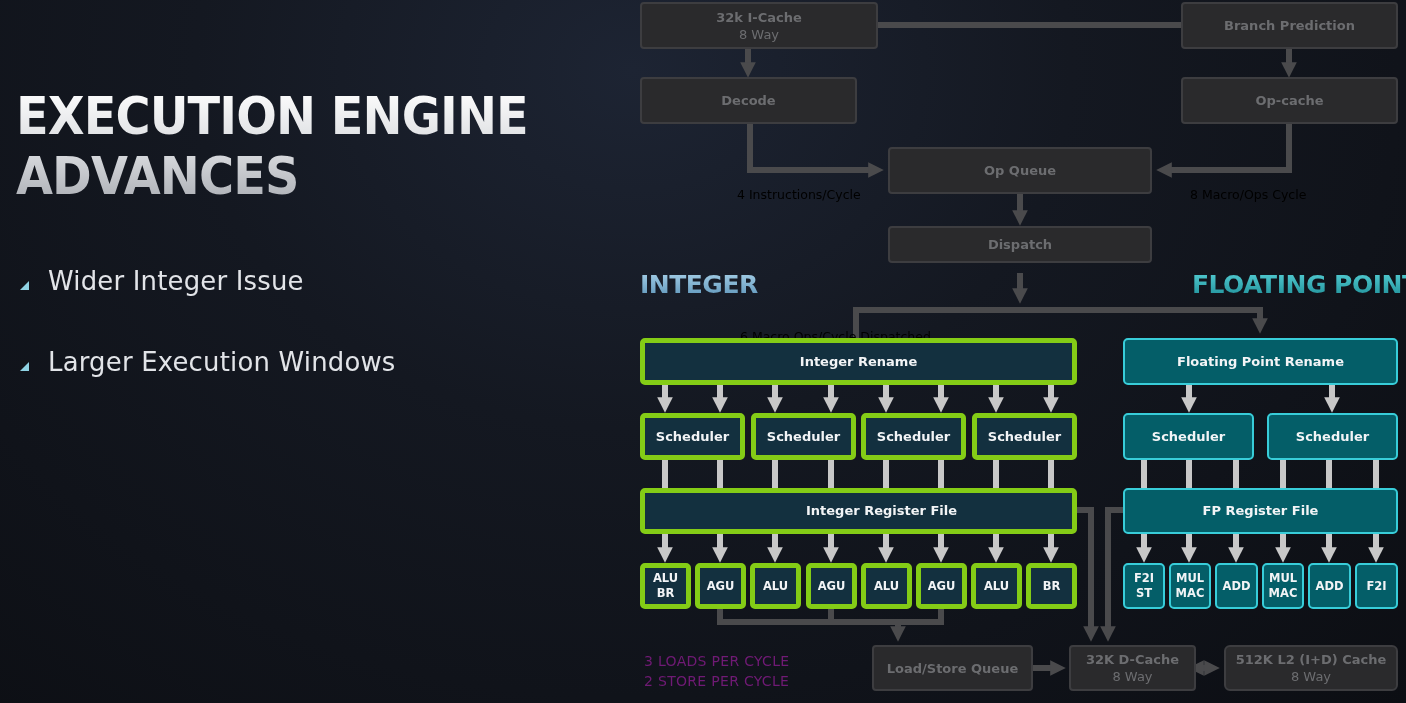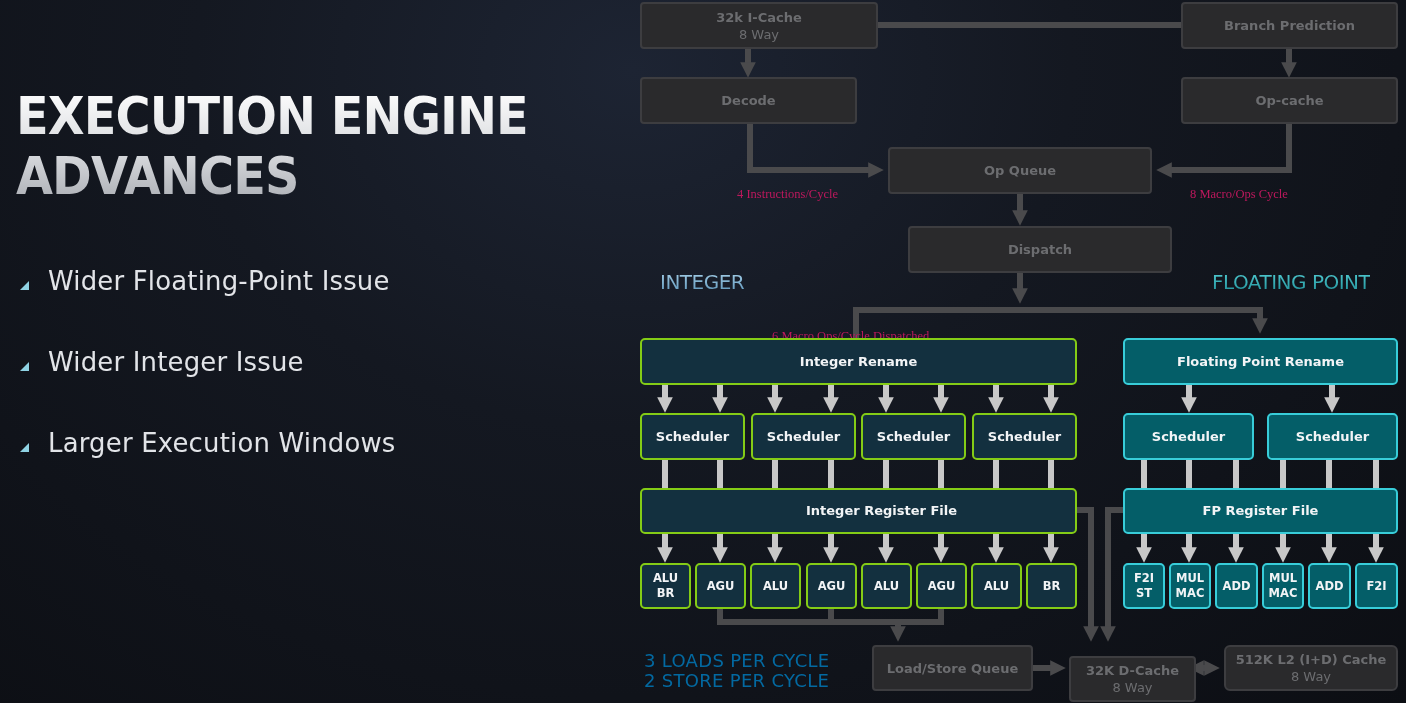--- a/index.html
+++ b/index.html
@@ -22,43 +22,39 @@
     .bullet-tri {
       width: 0; height: 0; border-left: 9px solid transparent; border-bottom: 9px solid #8fd3e4;
       margin-right: 19px; margin-top: 10px;
     }
     .bullet-text { color: #e2e4e8; font-size: 27px; letter-spacing: 0.2px; transform: scaleX(0.96); transform-origin: left; white-space: nowrap; }
 
     
     .box { position: absolute; box-sizing: border-box; display: flex; flex-direction: column; align-items: center; justify-content: center; text-align: center; }
     .grey { background: #2a2a2c; border: 2px solid #3d3d40; border-radius: 4px; color: #6c6d70; font-size: 13px; font-weight: bold; line-height: 17px; }
     .grey .sub { font-weight: normal; }
-    .int { background: #13303f; border: 2px solid #84cc16; border-radius: 5px; color: #f2f4f6; font-size: 13px; font-weight: bold; line-height: 16px; }
+    .int { background: #13303f; border: 5px solid #84cc16; border-radius: 5px; color: #f2f4f6; font-size: 13px; font-weight: bold; line-height: 16px; }
     .fp { background: #045e68; border: 2px solid #38cdd9; border-radius: 5px; color: #f2f4f6; font-size: 13px; font-weight: bold; line-height: 16px; }
     .unit { font-size: 11.5px; line-height: 15px; }
-    .label { position: absolute; color: #be185d; font-size: 12.5px; white-space: nowrap; font-family: Liberation Serif, serif; }
-    .sect { position: absolute; font-weight: normal; font-size: 20px; letter-spacing: -0.5px; white-space: nowrap; margin-left: 20px; }
+    .label { position: absolute; color: #000000; font-size: 12.5px; white-space: nowrap; }
+    .sect { position: absolute; font-weight: bold; font-size: 25px; letter-spacing: -0.5px; white-space: nowrap; }
     .sect-int { color: #7fb3d3; background: linear-gradient(180deg, #a9d2ea 0%, #5b93b8 100%); -webkit-background-clip: text; background-clip: text; -webkit-text-fill-color: transparent; }
     .sect-fp { color: #39b0b8; background: linear-gradient(180deg, #56d0d6 0%, #1d8d96 100%); -webkit-background-clip: text; background-clip: text; -webkit-text-fill-color: transparent; }
-    .lsq-note { position: absolute; left: 644px; top: 651px; color: #0369a1; font-size: 18px; line-height: 20px; letter-spacing: 0.3px; }
+    .lsq-note { position: absolute; left: 644px; top: 651px; color: #701a75; font-size: 14px; line-height: 20px; letter-spacing: 0.3px; }
     svg.wires { position: absolute; left: 0; top: 0; }
   </style>
 </head>
 <body>
 
 <h1 class="title">
   <span>EXECUTION ENGINE</span><br>
   <span>ADVANCES</span>
 </h1>
 
 <ul class="bullets">
-  <li>
-      <span class="bullet-tri"></span>
-      <span class="bullet-text">Wider Floating-Point Issue</span>
-    </li>
   <li>
       <span class="bullet-tri"></span>
       <span class="bullet-text">Wider Integer Issue</span>
     </li>
   <li>
       <span class="bullet-tri"></span>
       <span class="bullet-text">Larger Execution Windows</span>
     </li>
 </ul>
 
@@ -153,26 +149,26 @@
 </div>
 <div class="box grey" style="left:640px;top:77px;width:217px;height:47px;">
   <span>Decode</span>
 </div>
 <div class="box grey" style="left:1181px;top:77px;width:217px;height:47px;align-items:center;">
   <span>Op-cache</span>
 </div>
 <div class="box grey" style="left:888px;top:147px;width:264px;height:47px;">
   <span>Op Queue</span>
 </div>
-<div class="box grey" style="left:908px;top:226px;width:264px;height:47px;">
+<div class="box grey" style="left:888px;top:226px;width:264px;height:37px;">
   <span>Dispatch</span>
 </div>
 <span class="label" style="left:737px;top:187px;">4 Instructions/Cycle</span>
 <span class="label" style="left:1190px;top:187px;">8 Macro/Ops Cycle</span>
-<span class="label" style="left:772px;top:281px;margin-top:48px;">6 Macro Ops/Cycle Dispatched</span>
+<span class="label" style="left:740px;top:281px;margin-top:48px;">6 Macro Ops/Cycle Dispatched</span>
 
 <span class="sect sect-int" style="left:640px;top:270px;">INTEGER</span>
 <span class="sect sect-fp" style="left:1192px;top:270px;">FLOATING POINT</span>
 
 <div class="box int" style="left:640px;top:338px;width:437px;height:47px;">
   <span>Integer Rename</span>
 </div>
 <div class="box int" style="left:640px;top:413px;width:105px;height:47px;">
     <span>Scheduler</span>
   </div>
@@ -252,20 +248,20 @@
     </div>
 </div>
 
 <div class="lsq-note">
   <div>3 LOADS PER CYCLE</div>
   <div>2 STORE PER CYCLE</div>
 </div>
 <div class="box grey" style="left:872px;top:645px;width:161px;height:46px;">
   <span>Load/Store Queue</span>
 </div>
-<div class="box grey" style="left:1069px;top:645px;width:127px;height:46px;margin-top:11px;">
+<div class="box grey" style="left:1069px;top:645px;width:127px;height:46px;">
   <span>32K D-Cache</span>
   <span class="sub">8 Way</span>
 </div>
 <div class="box grey" style="left:1224px;top:645px;width:174px;height:46px;border-radius:6px;">
   <span>512K L2 (I+D) Cache</span>
   <span class="sub">8 Way</span>
 </div>
 
 </body></html>

